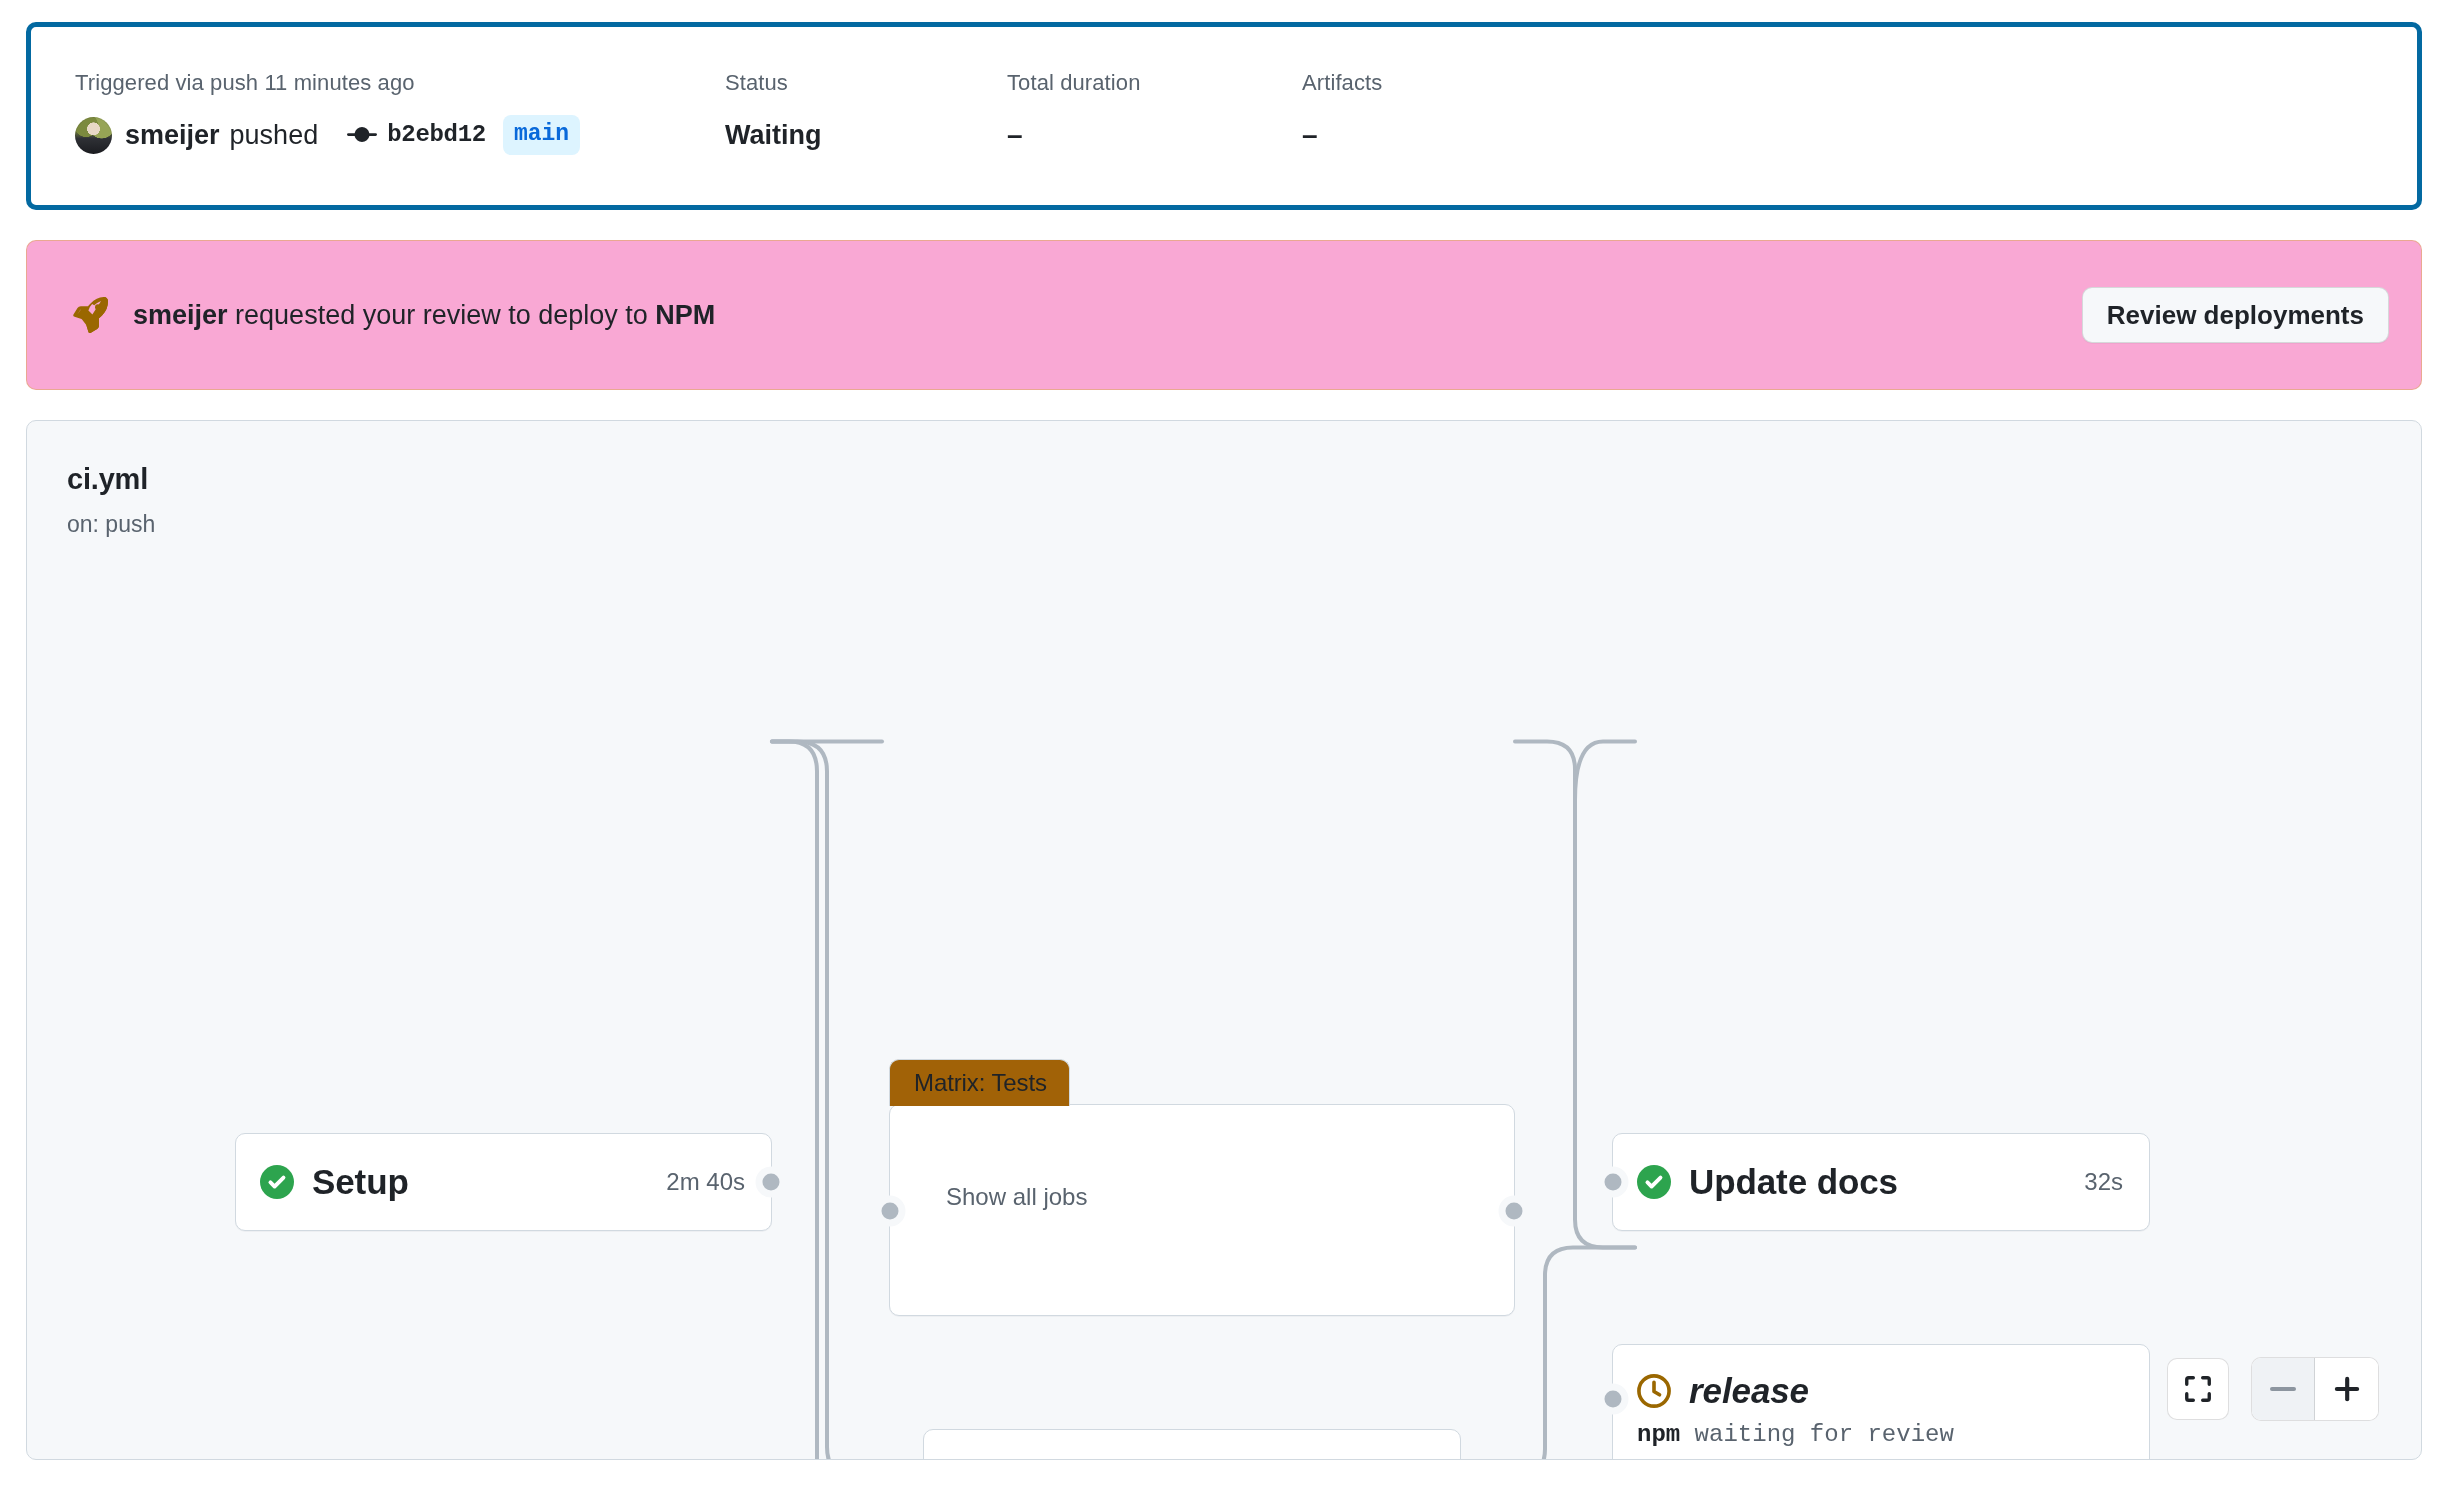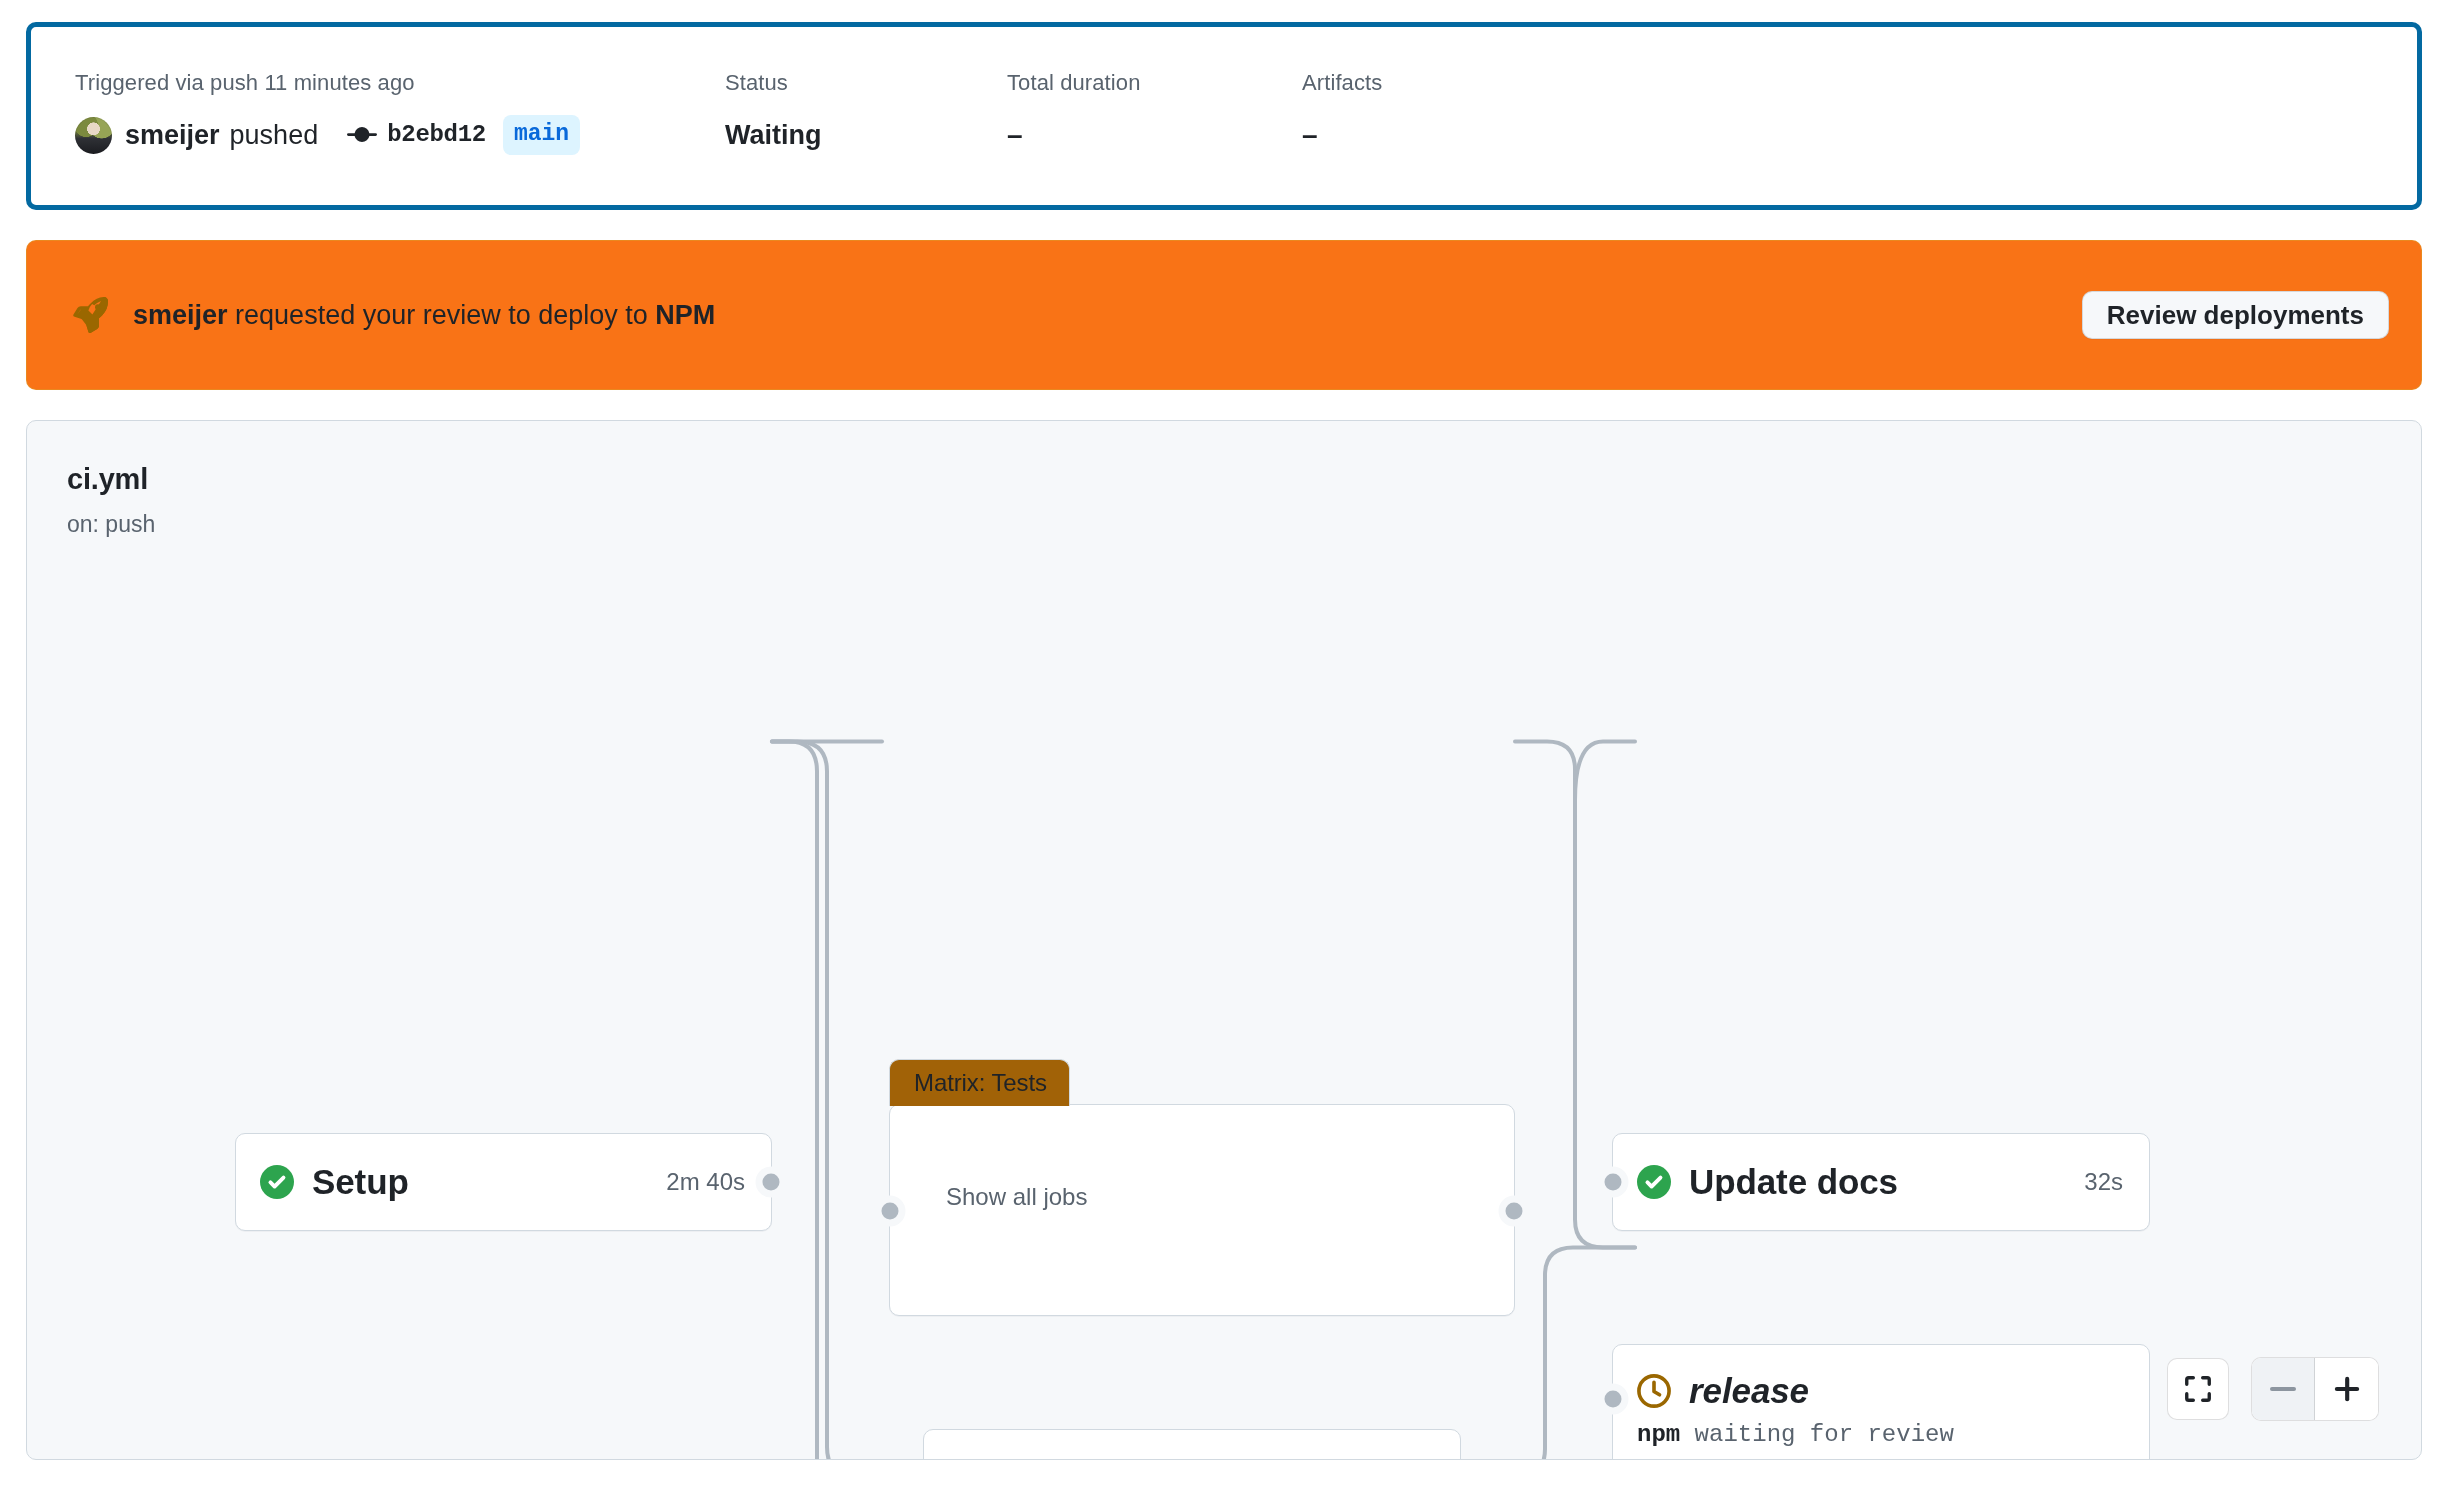--- a/index.html
+++ b/index.html
@@ -113,21 +113,21 @@
     font-family: "Liberation Mono", monospace;
     font-size: 23px;
     line-height: 1;
     padding: 8px 11px 9px 11px;
     border-radius: 8px;
   }
 
   
   .banner {
     margin-top: 30px;
-    background: #f97316;
+    background: #f9a8d4;
     border: 1px solid rgba(212,167,44,0.40);
     border-radius: 10px;
     height: 150px;
     display: flex;
     align-items: center;
     padding: 0 32px 0 45px;
   }
 
   .rocket-icon {
     flex: 0 0 auto;
@@ -144,21 +144,21 @@
     line-height: 34px;
   }
 
   .banner-text b { font-weight: 700; }
 
   .review-btn {
     background: #f6f8fa;
     border: 1px solid rgba(31,35,40,0.15);
     border-radius: 10px;
     padding: 0 24px;
-    height: 48px;
+    height: 56px;
     font-size: 26px;
     font-weight: 700;
     color: #1f2328;
     font-family: "Liberation Sans", sans-serif;
     cursor: pointer;
     box-shadow: 0 1px 0 rgba(31,35,40,0.04);
   }
 
   
   .graph-card {

